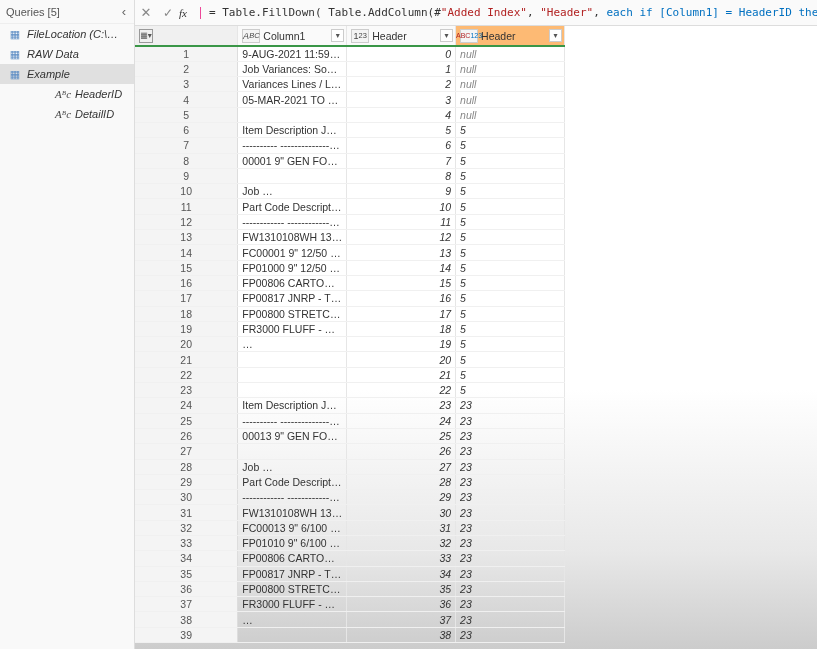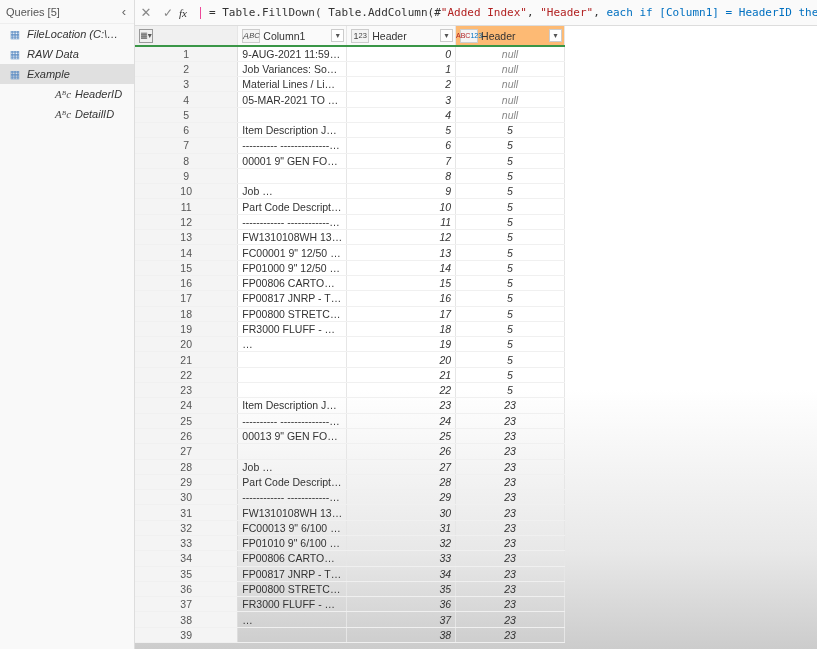--- a/index.html
+++ b/index.html
@@ -204,21 +204,21 @@
     height: 14px;
     border: 1px solid #999;
     display: inline-block;
     font-size: 8px;
     line-height: 12px;
     text-align: center;
     color: #555;
   }
   .col-c1 { width: 180px; }
   .col-idx { width: 115px; text-align: right; font-style: italic; color: #333; }
-  .col-hdr { width: 110px; text-align: center; font-style: italic; color: #333; }
+  .col-hdr { width: 110px; text-align: left; font-style: italic; color: #333; }
   .grid tbody td.col-idx, .grid tbody td.col-hdr {
     font-style: italic;
   }
   .null-val { color: #888; font-style: italic; }
   .grid thead th.col-idx, .grid thead th.col-hdr { text-align:left; font-style:normal;}
   .grid tbody tr.top-accent td {
     border-top: 2px solid #3a9647;
   }
 </style>
 </head>
@@ -305,21 +305,21 @@
               <td class="col-hdr"><span class="null-val">null</span></td>
             </tr>
             <tr>
               <td class="col-rownum">2</td>
               <td class="col-c1">                          Job Variances: Sound…</td>
               <td class="col-idx">1</td>
               <td class="col-hdr"><span class="null-val">null</span></td>
             </tr>
             <tr>
               <td class="col-rownum">3</td>
-              <td class="col-c1">                               Material Lines / Li…</td>
+              <td class="col-c1">                               Variances Lines / Li…</td>
               <td class="col-idx">2</td>
               <td class="col-hdr"><span class="null-val">null</span></td>
             </tr>
             <tr>
               <td class="col-rownum">4</td>
               <td class="col-c1">                             05-MAR-2021 TO 3…</td>
               <td class="col-idx">3</td>
               <td class="col-hdr"><span class="null-val">null</span></td>
             </tr>
             <tr>

